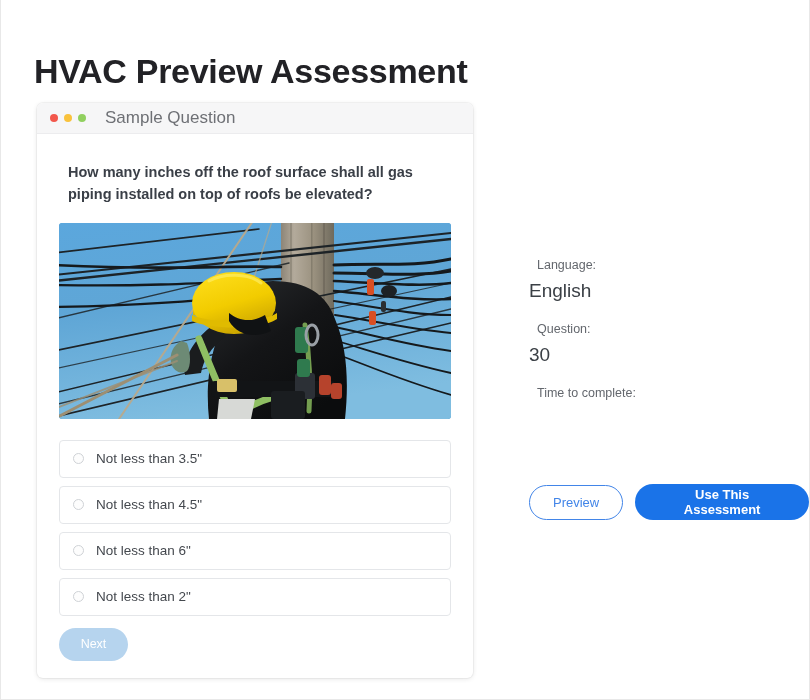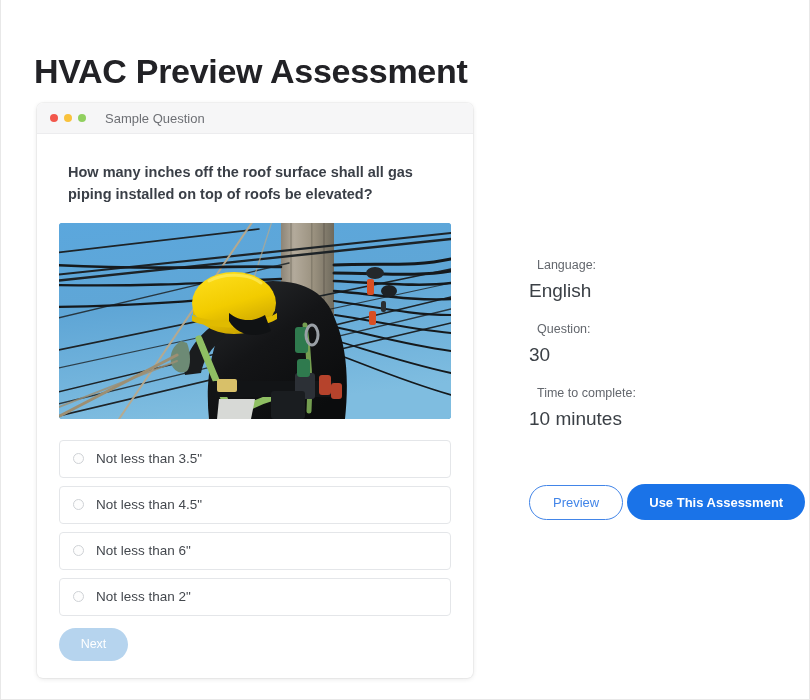--- a/index.html
+++ b/index.html
@@ -50,21 +50,21 @@
     align-items: center;
     padding-left: 13px;
   }
   .dots { display: flex; gap: 6px; align-items: center; }
   .dot { width: 8px; height: 8px; border-radius: 50%; }
   .dot.red { background: #f2574c; }
   .dot.yellow { background: #f9c23c; }
   .dot.green { background: #91d05f; }
   #card-header-title {
     margin-left: 19px;
-    font-size: 13px;
+    font-size: 17px;
     color: #6e7075;
   }
 
   #card-body { padding: 20px 22px 0 22px; }
 
   #question-text {
     font-size: 14.5px;
     font-weight: bold;
     color: #3a3f47;
     line-height: 1.55;
@@ -145,21 +145,21 @@
   }
   .meta-group { margin-bottom: 19px; }
   .meta-group:last-child { margin-bottom: 0; }
 
   
   #action-buttons {
     position: absolute;
     left: 528px; top: 484px;
     display: flex;
     align-items: center;
-    gap: 4px;
+    gap: 12px;
   }
   #preview-button {
     height: 35px;
     padding: 0 23px;
     border-radius: 18px;
     border: 1px solid #4285e8;
     background: #ffffff;
     color: #4285e8;
     font-size: 13px;
     cursor: pointer;
@@ -359,21 +359,20 @@
     <div class="meta-group">
       <p class="meta-label">Language:</p>
       <p class="meta-value">English</p>
     </div>
     <div class="meta-group">
       <p class="meta-label">Question:</p>
       <p class="meta-value">30</p>
     </div>
     <div class="meta-group">
       <p class="meta-label">Time to complete:</p>
-      <p class="meta-value">10 minutes</p>
     </div>
   </div>
 
   <div id="action-buttons">
     <button id="preview-button">Preview</button>
     <button id="use-button">Use This Assessment</button>
   </div>
 
 </div>
 

